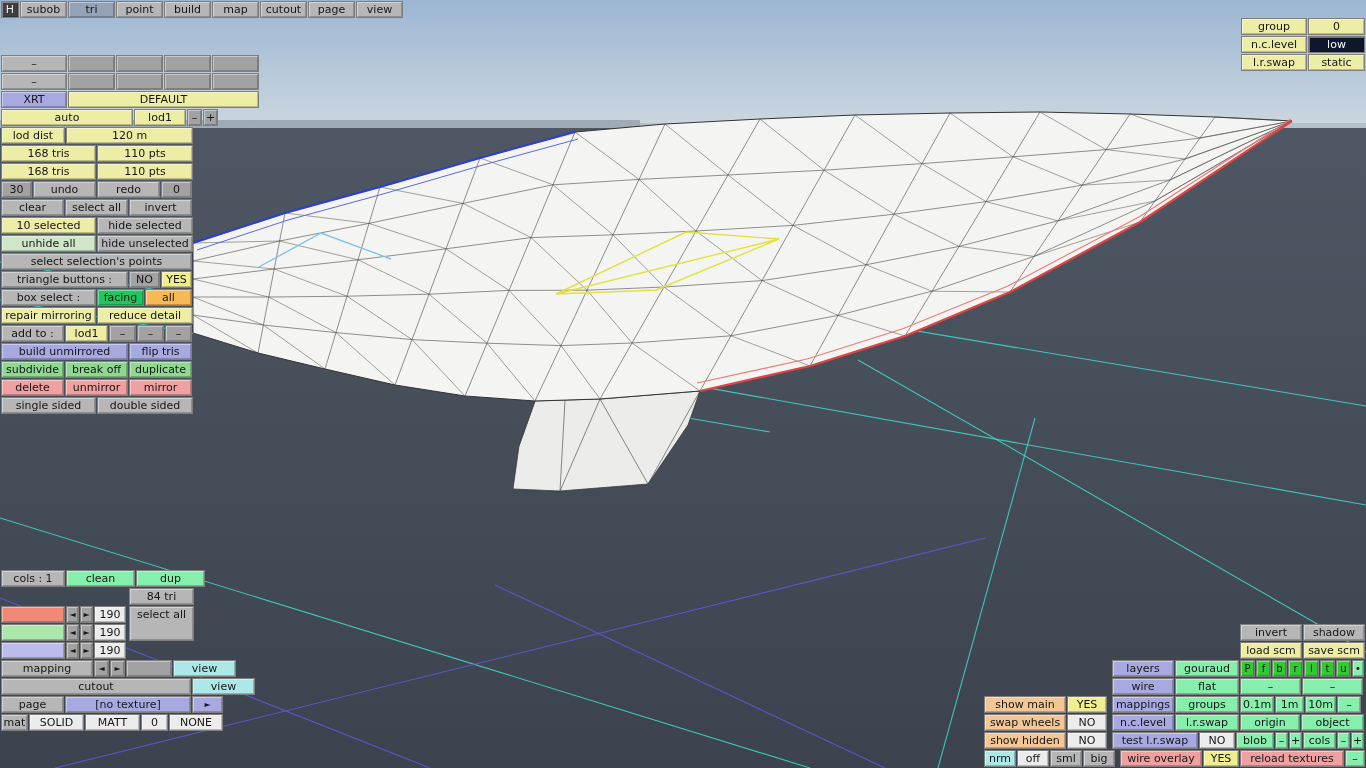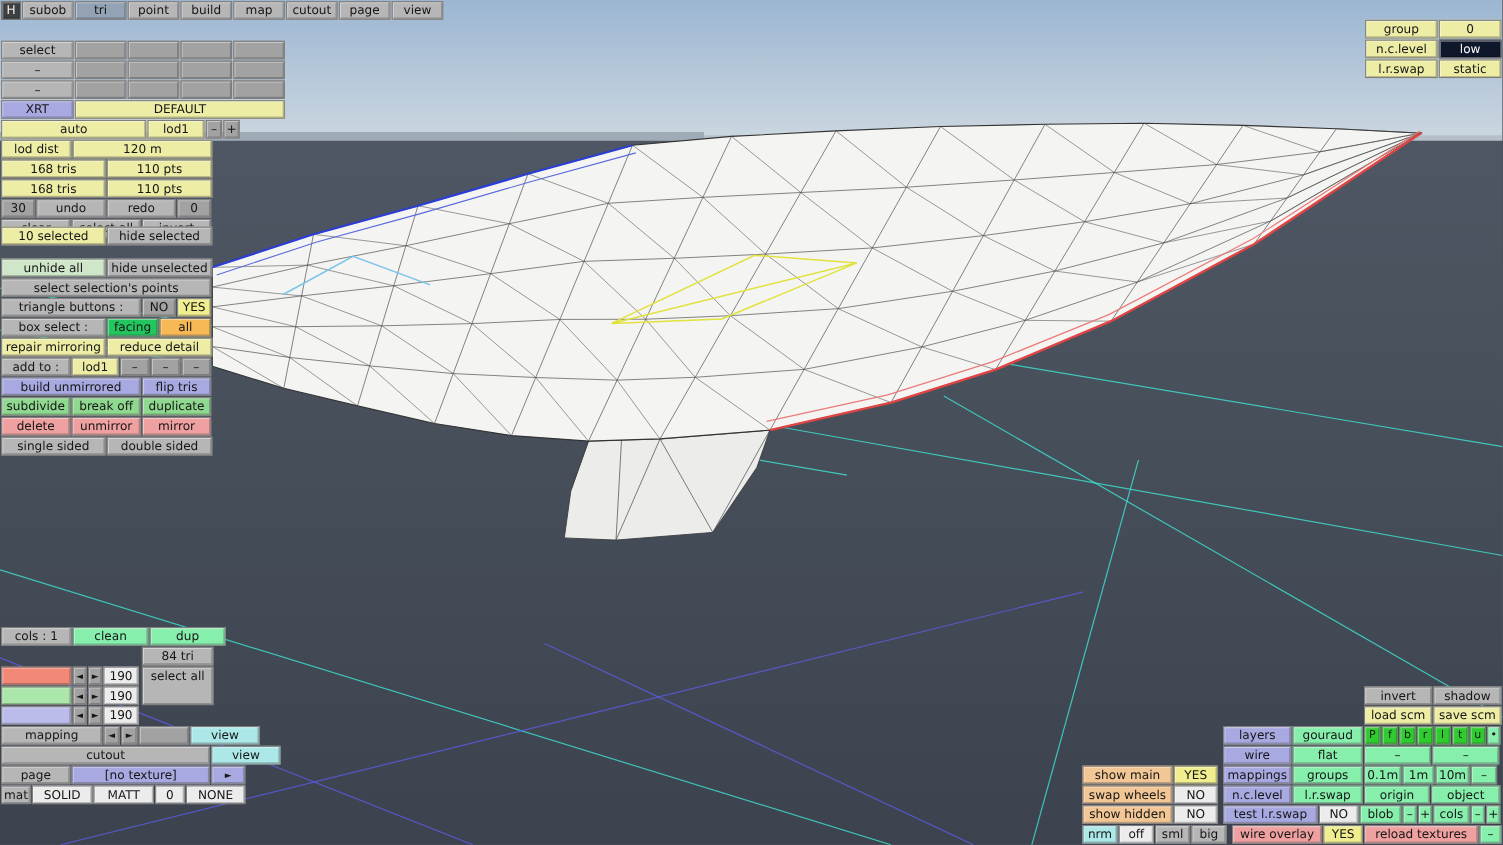--- a/index.html
+++ b/index.html
@@ -166,27 +166,20 @@
   <span class="b dk" style="width:18px">H</span>
   <span class="b g" style="width:47px">subob</span>
   <span class="b act" style="width:47px">tri</span>
   <span class="b g" style="width:47px">point</span>
   <span class="b g" style="width:47px">build</span>
   <span class="b g" style="width:47px">map</span>
   <span class="b g" style="width:47px">cutout</span>
   <span class="b g" style="width:47px">page</span>
   <span class="b g" style="width:47px">view</span>
 </div>
-<div class="row" style="top:37px;left:1px">
-  <span class="b g" style="width:66px">select</span>
-  <span class="b ge" style="width:47px"></span>
-  <span class="b ge" style="width:47px"></span>
-  <span class="b ge" style="width:47px"></span>
-  <span class="b ge" style="width:47px"></span>
-</div>
 <div class="row" style="top:55px;left:1px">
   <span class="b g" style="width:66px">–</span>
   <span class="b ge" style="width:47px"></span>
   <span class="b ge" style="width:47px"></span>
   <span class="b ge" style="width:47px"></span>
   <span class="b ge" style="width:47px"></span>
 </div>
 <div class="row" style="top:73px;left:1px">
   <span class="b g" style="width:66px">–</span>
   <span class="b ge" style="width:47px"></span>
@@ -221,21 +214,21 @@
   <span class="b ge" style="width:31px">30</span>
   <span class="b g" style="width:63px">undo</span>
   <span class="b g" style="width:63px">redo</span>
   <span class="b ge" style="width:31px">0</span>
 </div>
 <div class="row" style="top:199px;left:1px">
   <span class="b g" style="width:63px">clear</span>
   <span class="b g" style="width:63px">select all</span>
   <span class="b g" style="width:63px">invert</span>
 </div>
-<div class="row" style="top:206px;left:1px">
+<div class="row" style="top:217px;left:1px">
   <span class="b y" style="width:95px">10 selected</span>
   <span class="b g" style="width:96px">hide selected</span>
 </div>
 <div class="row" style="top:235px;left:1px">
   <span class="b grp" style="width:95px">unhide all</span>
   <span class="b g" style="width:96px">hide unselected</span>
 </div>
 <div class="row" style="top:253px;left:1px">
   <span class="b g" style="width:191px">select selection's points</span>
 </div>

